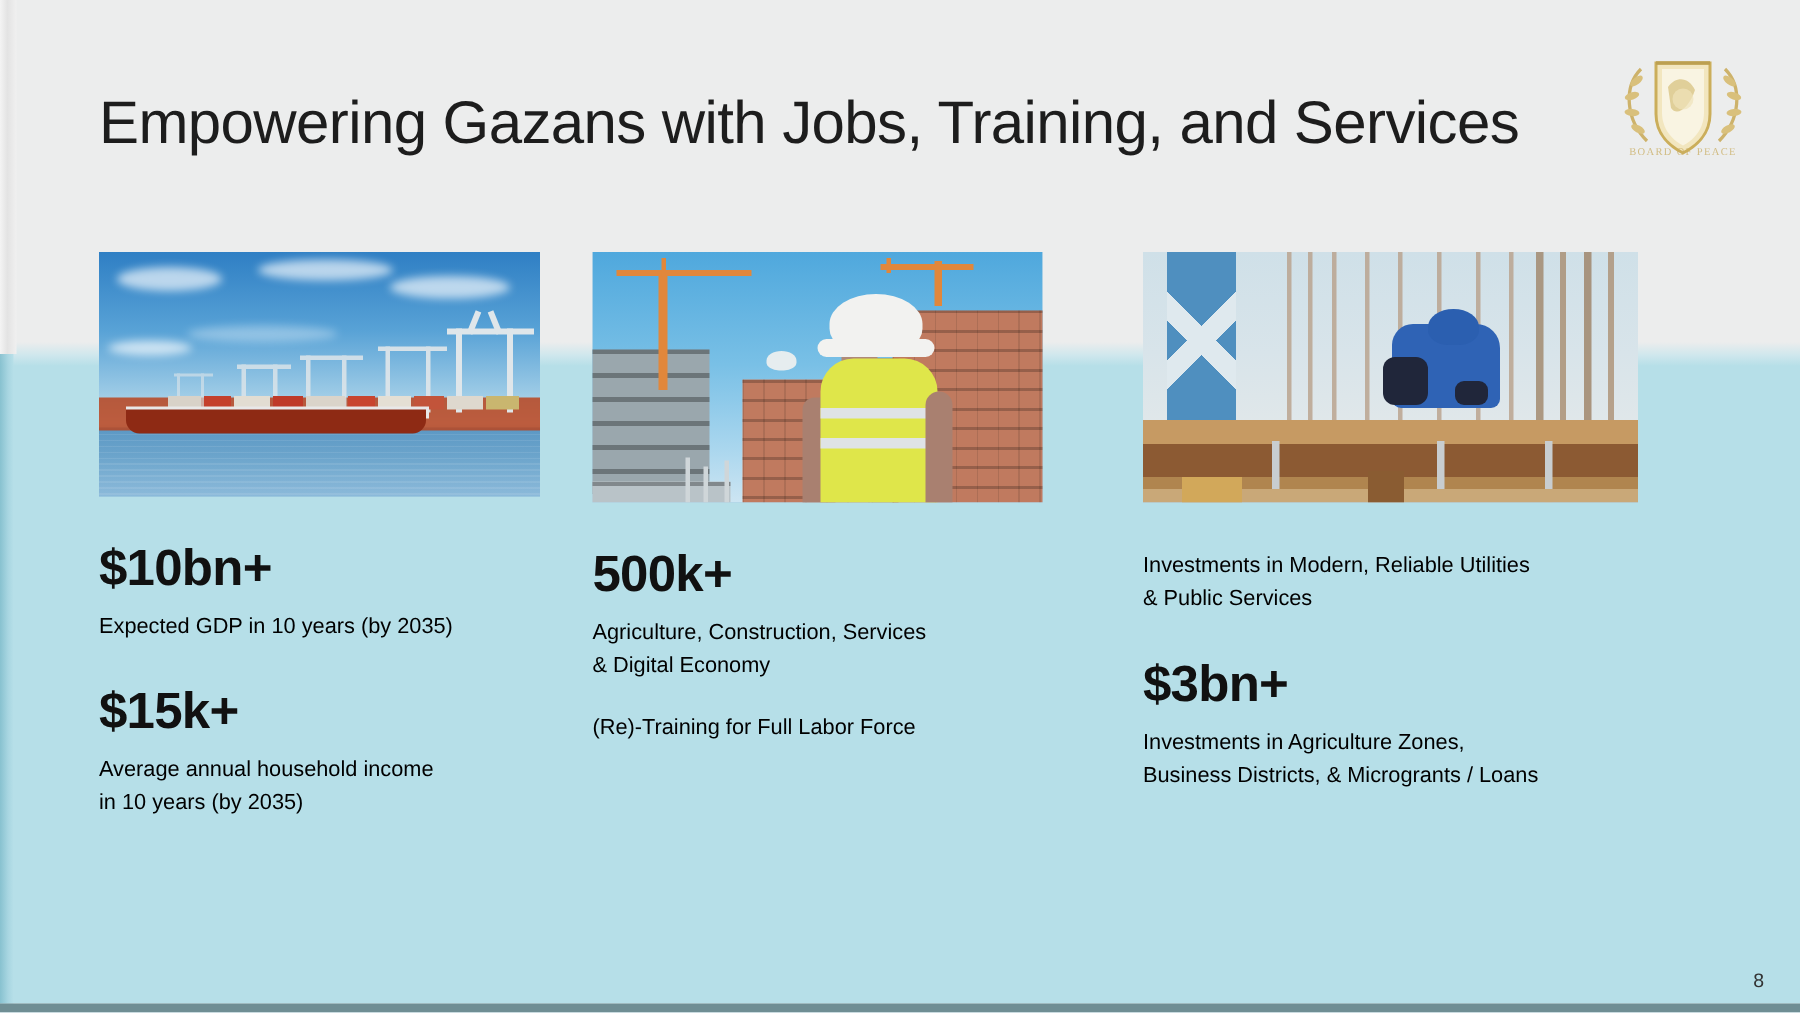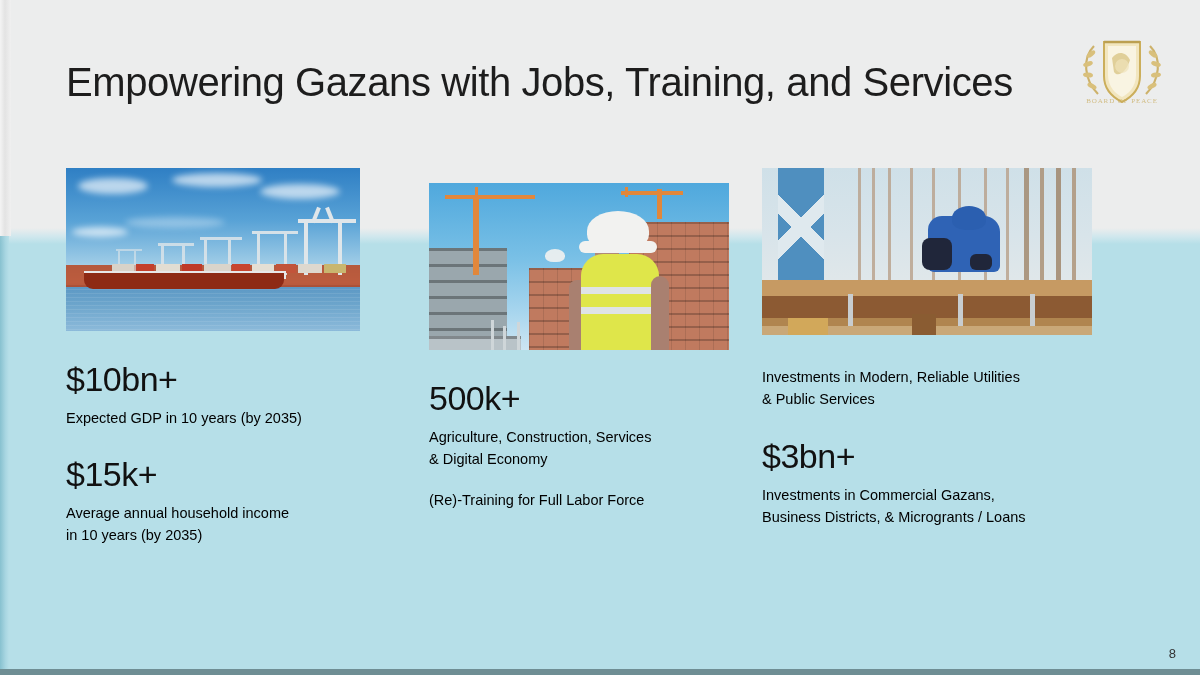--- a/index.html
+++ b/index.html
@@ -33,32 +33,32 @@
   .logo svg{display:block;}
   .logo-text{
     position:absolute;left:1070px;top:97px;width:104px;text-align:center;
     font-size:7px;letter-spacing:.9px;color:#c9ad62;font-family:"Liberation Serif",serif;
     opacity:.75;
   }
 
   
   .col{position:absolute;top:168px;}
   .col1{left:66px;width:294px;}
-  .col2{left:429px;width:300px;margin-top:15px;}
+  .col2{left:395px;width:300px;}
   .col3{left:762px;width:330px;}
 
   .photo{
     position:relative;width:100%;height:163px;overflow:hidden;
     background:#9ec9e2;
   }
   .col2 .photo,.col3 .photo{height:167px;}
 
   .stat{margin-top:0;}
   .stat-num{
-    font-size:34px;font-weight:normal;color:#111;letter-spacing:-0.5px;line-height:1.05;
+    font-size:34px;font-weight:bold;color:#111;letter-spacing:-0.5px;line-height:1.05;
   }
   .stat-desc{
     font-size:14.5px;color:#000000;line-height:1.55;margin-top:9px;
   }
   .stat-desc div{white-space:nowrap;}
 
   .blk1{margin-top:31px;}
   .blk2{margin-top:28px;}
   .col2 .blk2{margin-top:18px;}
   .col3 .blk2{margin-top:28px;}
@@ -311,21 +311,21 @@
     <div class="stat blk1">
       <div class="stat-desc">
         <div>Investments in Modern, Reliable Utilities</div>
         <div>&amp; Public Services</div>
       </div>
     </div>
 
     <div class="stat blk2">
       <div class="stat-num">$3bn+</div>
       <div class="stat-desc">
-        <div>Investments in Commercial Gazans,</div>
+        <div>Investments in Agriculture Zones,</div>
         <div>Business Districts, &amp; Microgrants / Loans</div>
       </div>
     </div>
   </div>
 
   <div class="pagenum">8</div>
 
 </div>
 
 </body></html>

